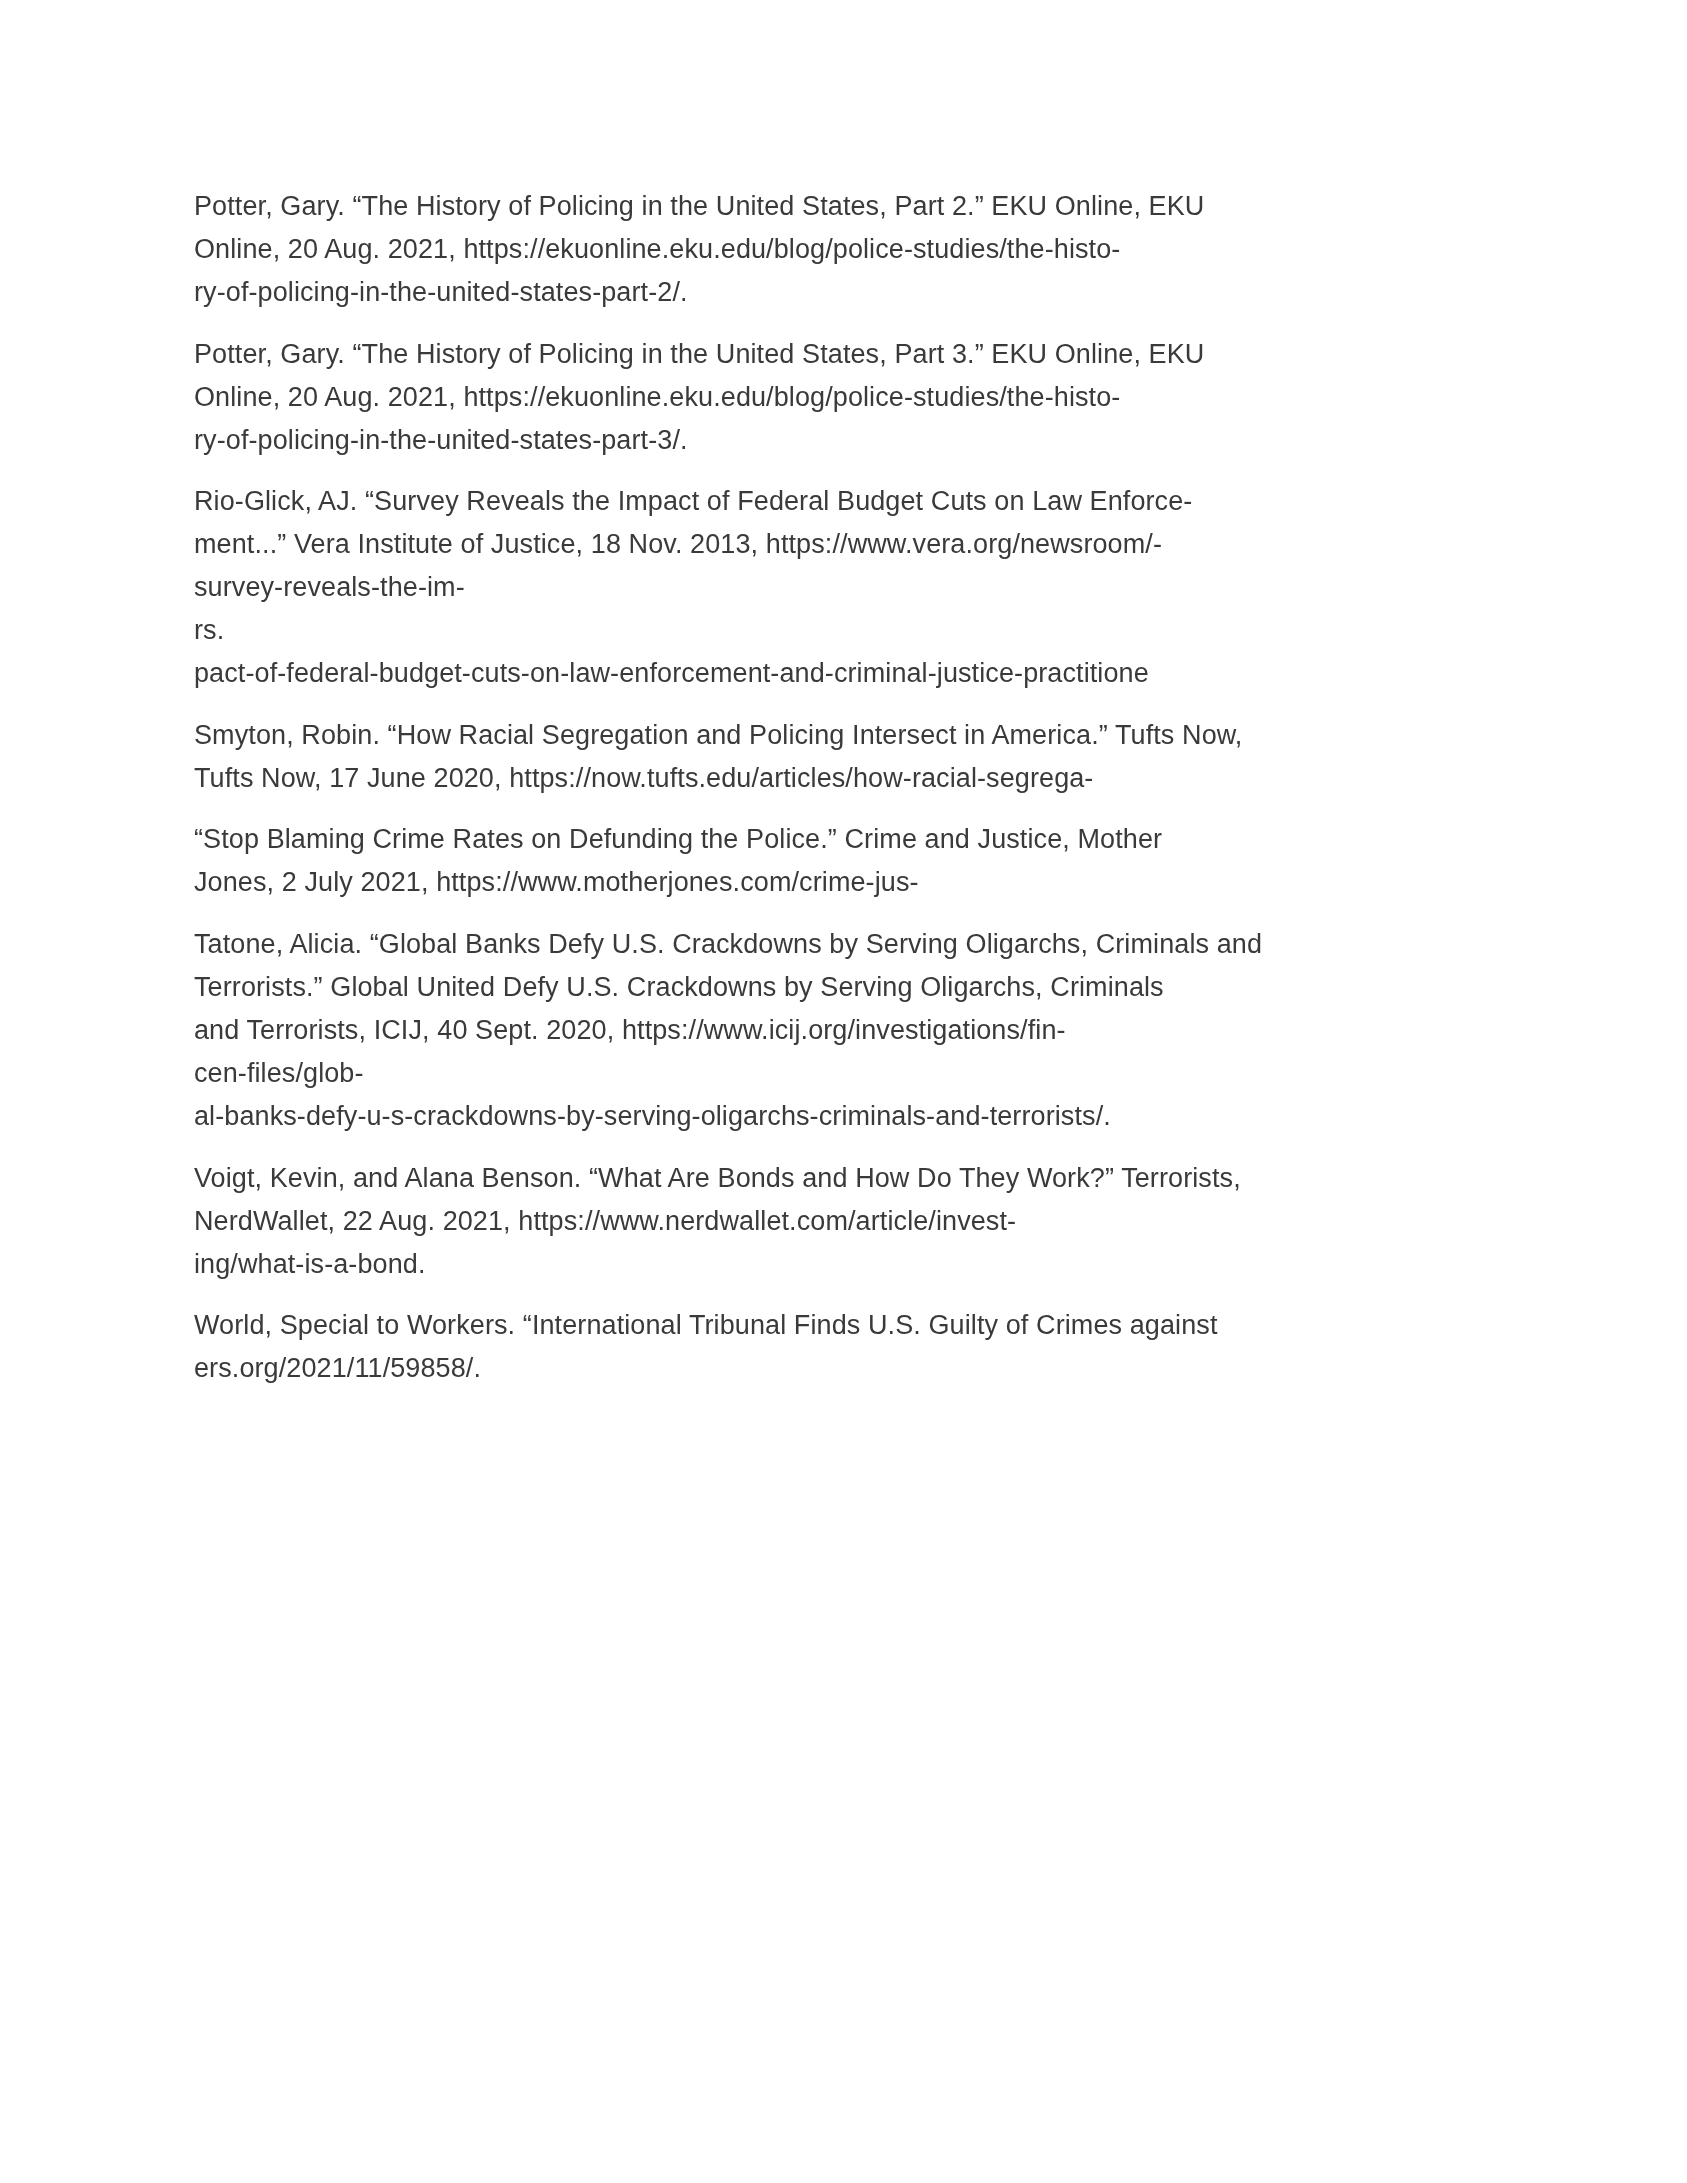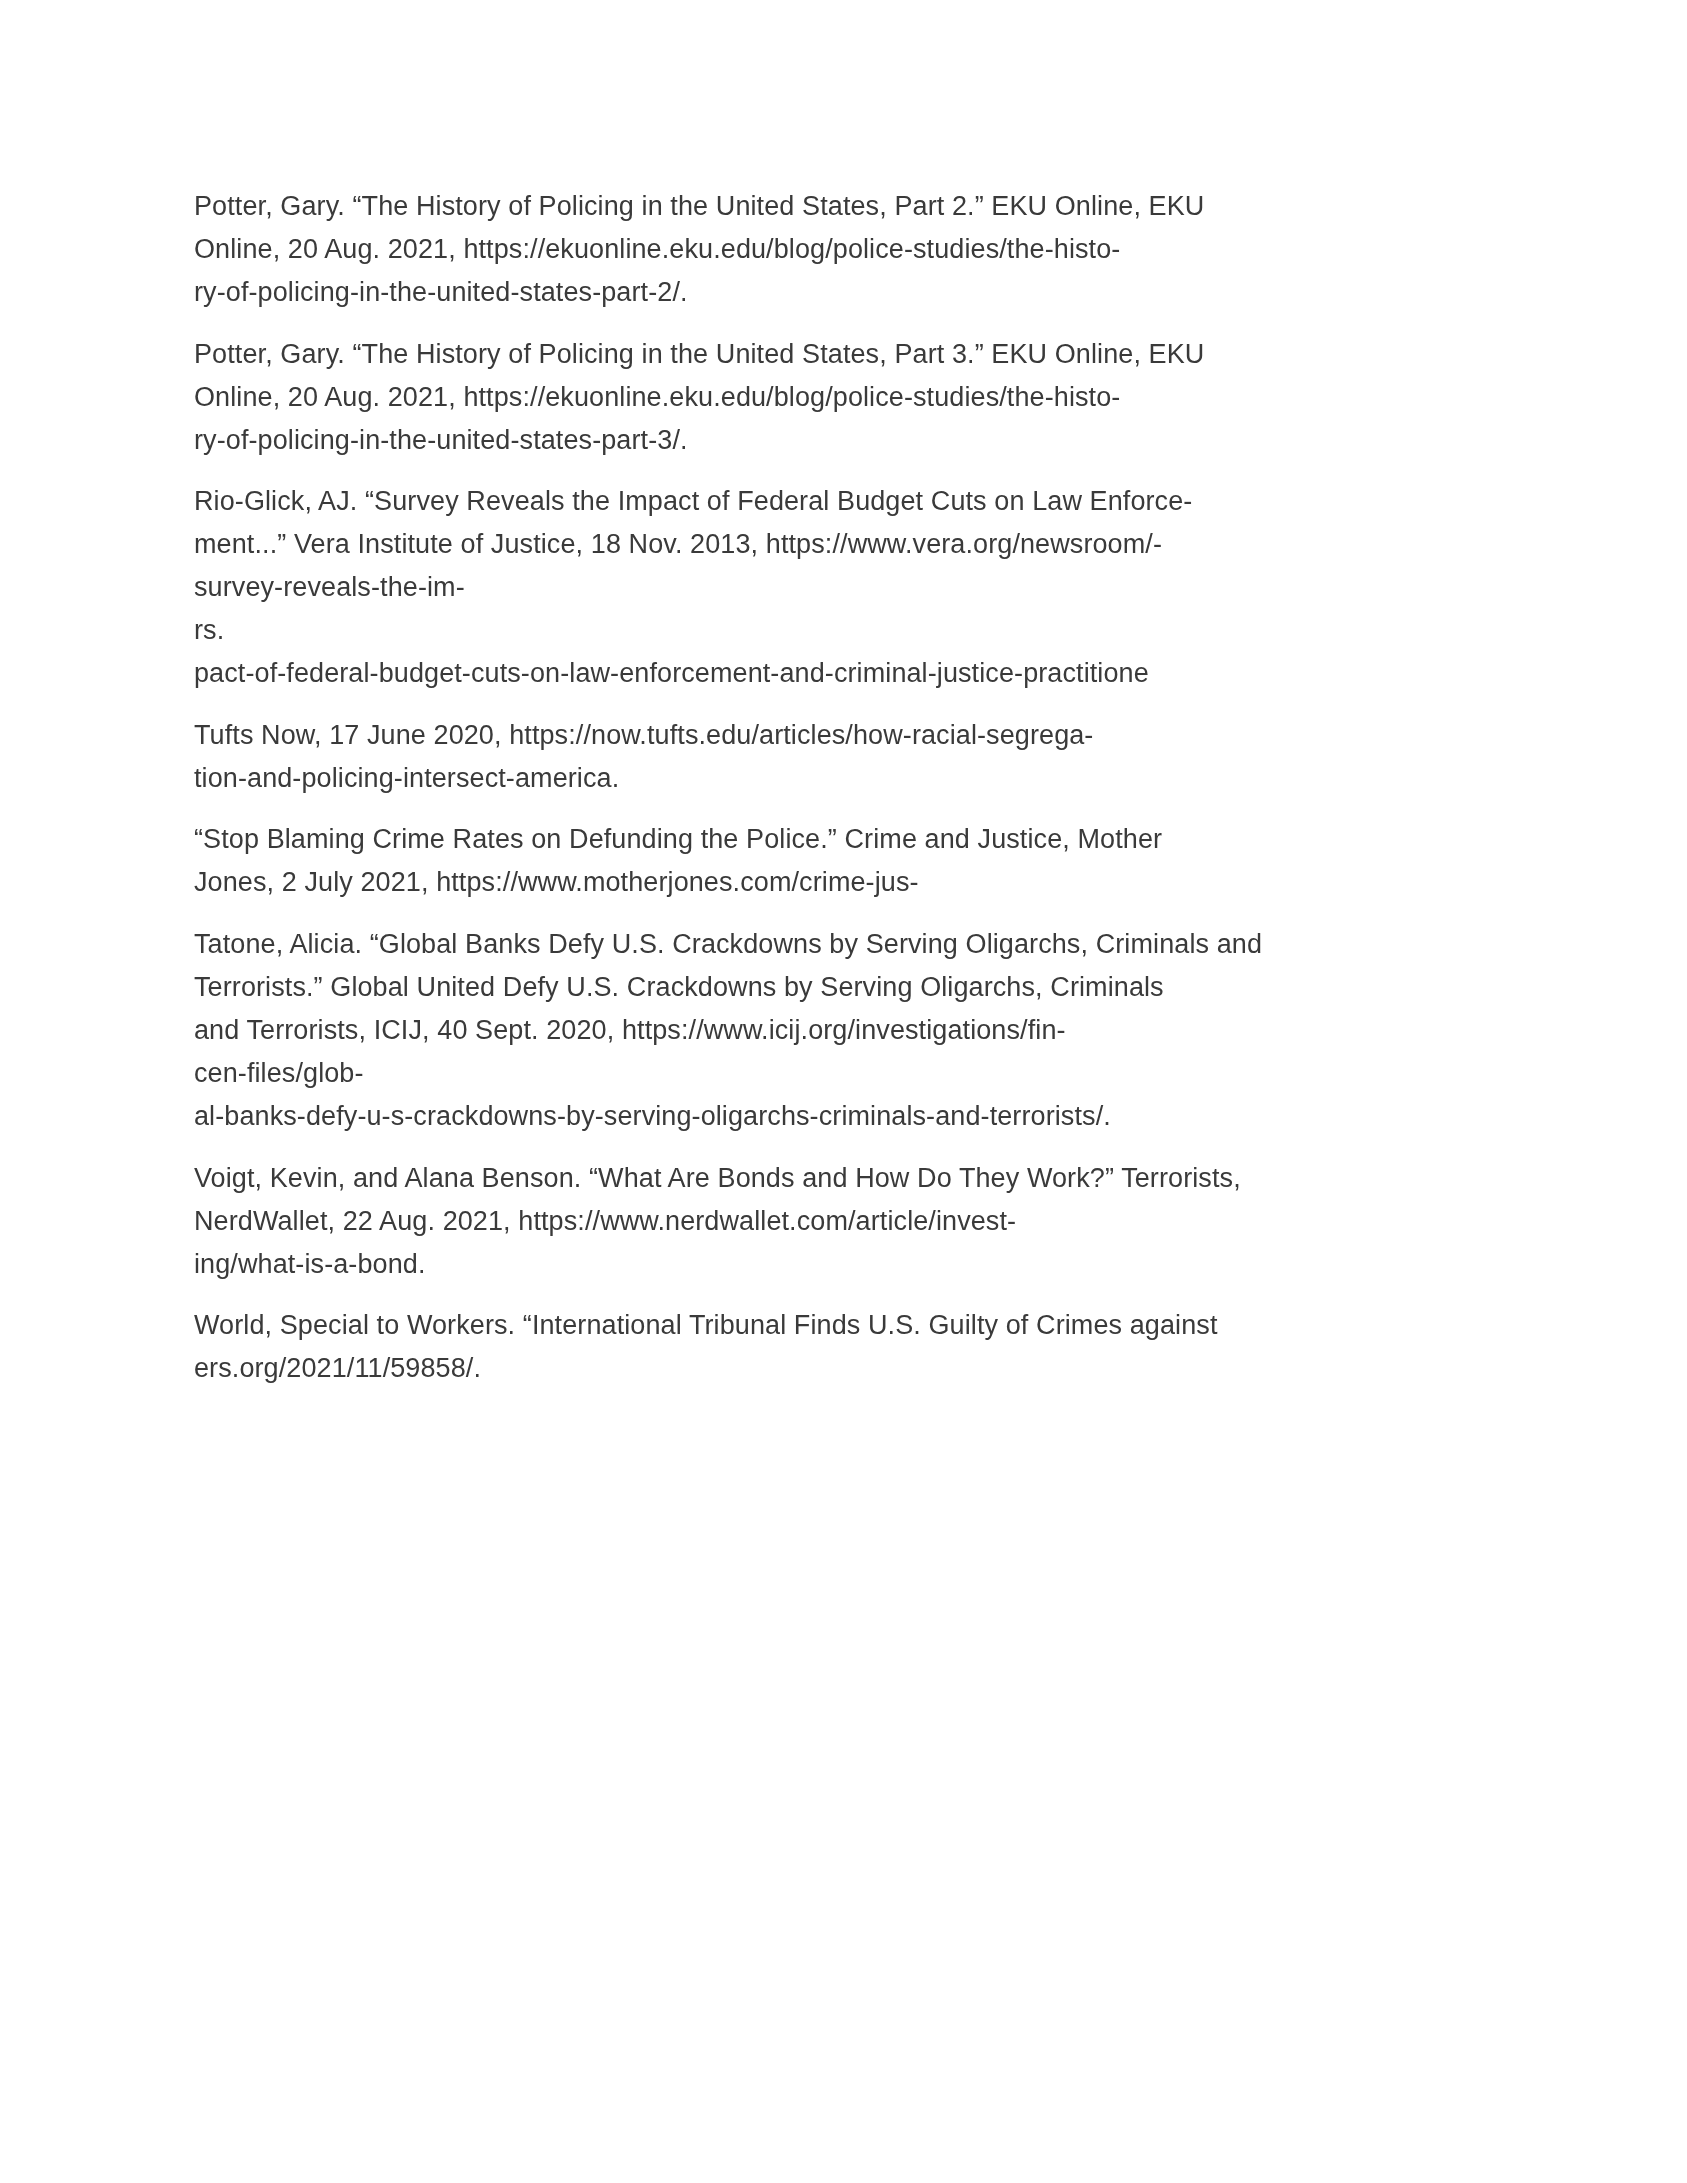--- a/index.html
+++ b/index.html
@@ -56,22 +56,22 @@
         <div class="line cont">ry-of-policing-in-the-united-states-part-3/.</div>
       </div>
       <div class="entry">
         <div class="line">Rio-Glick, AJ. “Survey Reveals the Impact of Federal Budget Cuts on Law Enforce-</div>
         <div class="line cont">ment...” Vera Institute of Justice, 18 Nov. 2013, https://www.vera.org/newsroom/-</div>
         <div class="line cont">survey-reveals-the-im-</div>
         <div class="line cont">rs.</div>
         <div class="line cont">pact-of-federal-budget-cuts-on-law-enforcement-and-criminal-justice-practitione</div>
       </div>
       <div class="entry">
+        <div class="line">Smyton, Robin. “How Racial Segregation and Policing Intersect in America.” Tufts Now,</div>
         <div class="line cont">Tufts Now, 17 June 2020, https://now.tufts.edu/articles/how-racial-segrega-</div>
-        <div class="line cont">tion-and-policing-intersect-america.</div>
       </div>
       <div class="entry">
         <div class="line">“Stop Blaming Crime Rates on Defunding the Police.” Crime and Justice, Mother</div>
         <div class="line cont">Jones, 2 July 2021, https://www.motherjones.com/crime-jus-</div>
       </div>
       <div class="entry">
         <div class="line">Tatone, Alicia. “Global Banks Defy U.S. Crackdowns by Serving Oligarchs, Criminals and</div>
         <div class="line cont">Terrorists.” Global United Defy U.S. Crackdowns by Serving Oligarchs, Criminals</div>
         <div class="line cont">and Terrorists, ICIJ, 40 Sept. 2020, https://www.icij.org/investigations/fin-</div>
         <div class="line cont">cen-files/glob-</div>

